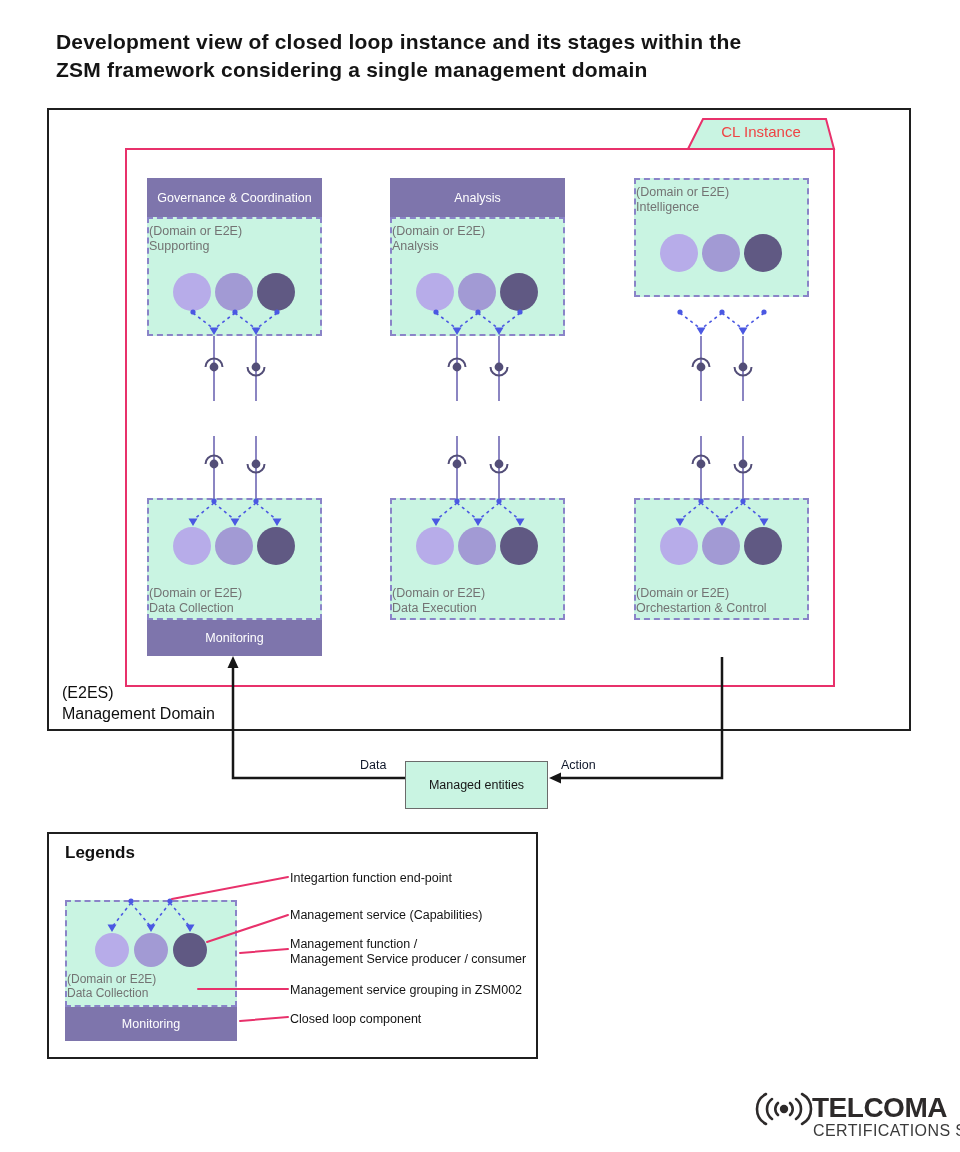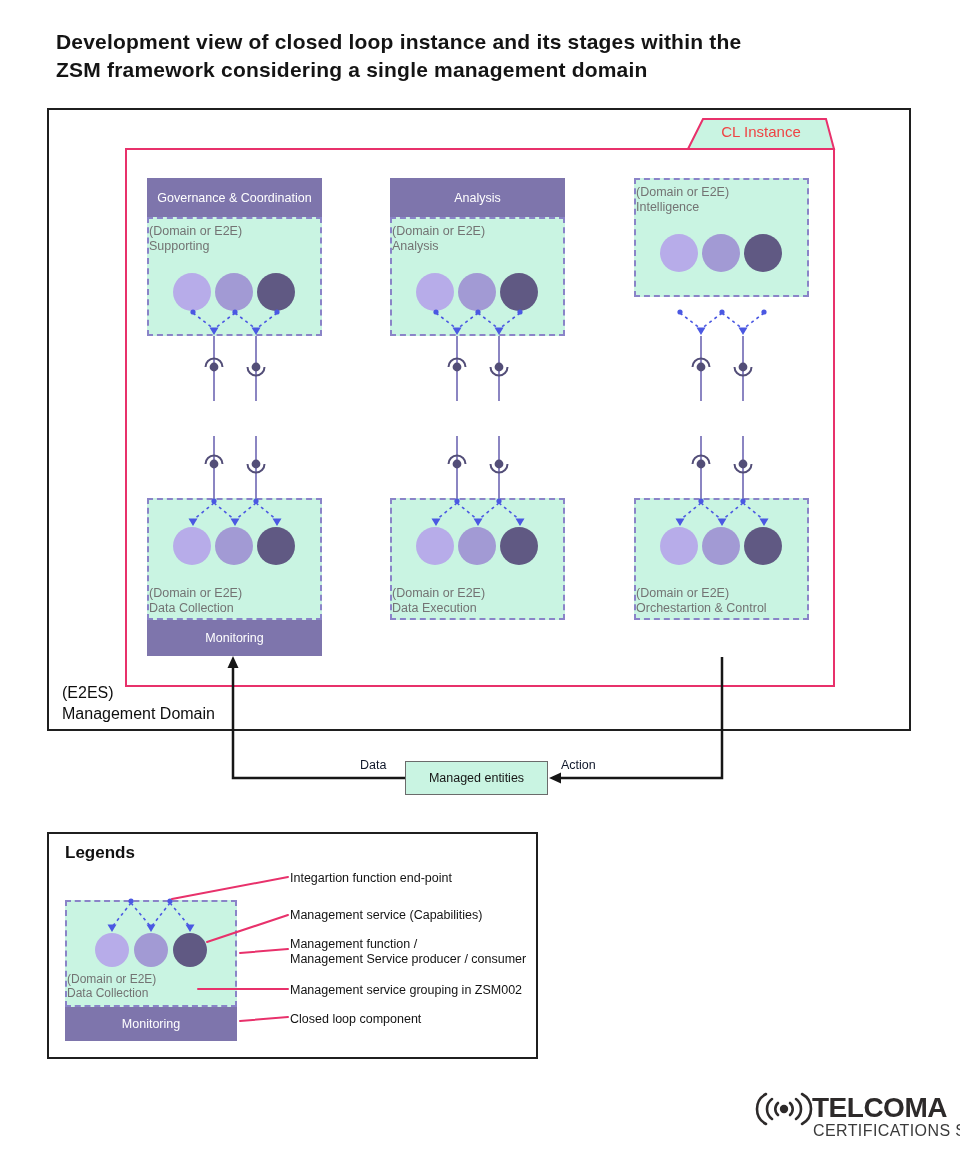--- a/index.html
+++ b/index.html
@@ -24,21 +24,21 @@
   .c-light{background:var(--circle-light);}
   .c-mid{background:var(--circle-mid);}
   .c-dark{background:var(--circle-dark);}
 
   .fabric-bar{left:102px;top:401px;width:756px;height:35px;background:var(--dark-bar);color:#fff;
               font-size:13px;display:flex;align-items:center;justify-content:center;z-index:2;}
 
   .domain-label{left:62px;font-size:16px;font-weight:500;color:#0e0e0e;white-space:nowrap;}
 
   .flow-label{font-size:12.5px;color:#0f172a;}
-  .managed-box{left:405px;top:761px;width:143px;height:34px;background:var(--mint);border:1.5px solid #6b6b6b;
+  .managed-box{left:405px;top:761px;width:143px;height:48px;background:var(--mint);border:1.5px solid #6b6b6b;
                box-sizing:border-box;display:flex;align-items:center;justify-content:center;font-size:12.5px;}
 
   .legend-box{left:47px;top:832px;width:491px;height:227px;border:2px solid #1f1f1f;box-sizing:border-box;}
   .legend-title{left:65px;top:843px;font-size:17px;font-weight:600;color:#111;}
   .legend-label{left:290px;font-size:12.5px;line-height:1.18;color:#131313;white-space:nowrap;}
 
   .logo-name{left:812px;top:1092px;font-size:28px;font-weight:700;letter-spacing:-.5px;color:#2d2a2a;}
   .logo-tag{left:813px;top:1122px;font-size:16px;letter-spacing:.4px;color:#3a3a3a;white-space:nowrap;}
 
   svg.overlay{position:absolute;left:0;top:0;z-index:5;pointer-events:none;}

